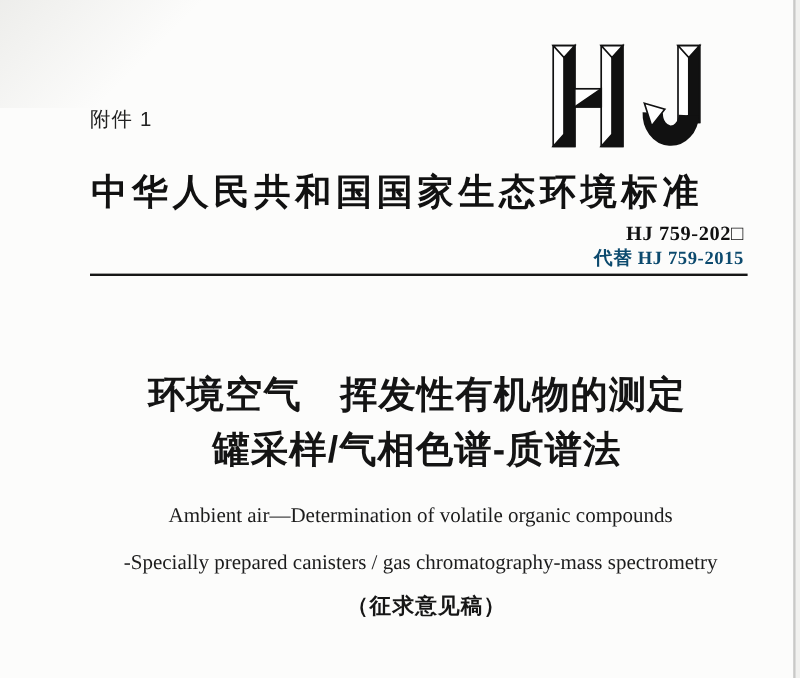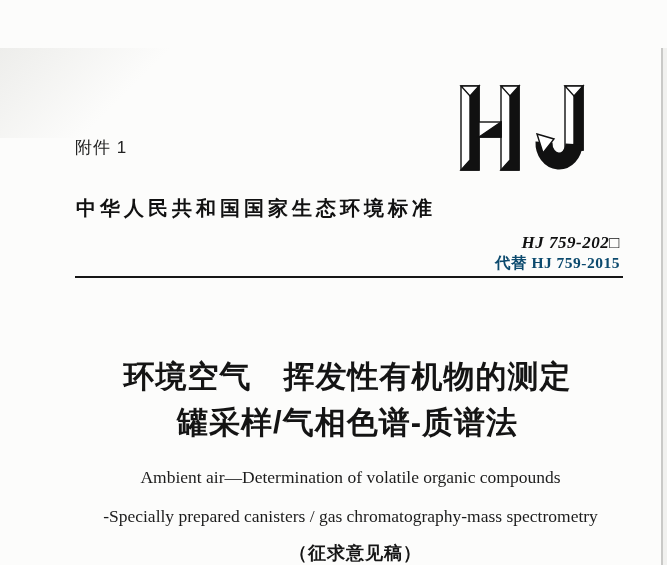--- a/index.html
+++ b/index.html
@@ -11,21 +11,20 @@
     height: 565px;
     position: relative;
     overflow: hidden;
     background: #fcfcfb;
     font-family: "Liberation Sans", "DejaVu Sans", sans-serif;
     color: #1a1a1a;
   }
   .page {
     position: absolute;
     inset: 0;
-    margin-top: 48px;
   }
   
   .scan-shade {
     position: absolute;
     left: 0; top: 0;
     width: 220px; height: 90px;
     background: linear-gradient(135deg, rgba(210,210,205,0.35) 0%, rgba(210,210,205,0) 55%);
     pointer-events: none;
   }
   
@@ -63,37 +62,36 @@
     height: 90px;
   }
 
   .heading {
     position: absolute;
     left: 76px;
     top: 143px;
     width: 540px;
     font-family: "Liberation Serif", "DejaVu Serif", serif;
     font-weight: bold;
-    font-size: 20px;
+    font-size: 30px;
     line-height: 35px;
     letter-spacing: 4px;
     white-space: nowrap;
     color: #111;
   }
 
   .std-num {
     position: absolute;
     right: 47px;
     top: 185px;
     font-family: "Liberation Serif", "DejaVu Serif", serif;
     font-weight: bold;
     font-size: 17px;
     letter-spacing: 0.5px;
     color: #111;
-    font-style: italic;
   }
   .replaces {
     position: absolute;
     right: 47px;
     top: 205px;
     font-family: "Liberation Serif", "DejaVu Serif", serif;
     font-weight: 600;
     font-size: 15.5px;
     letter-spacing: 0.5px;
     color: #0c4a6e;

